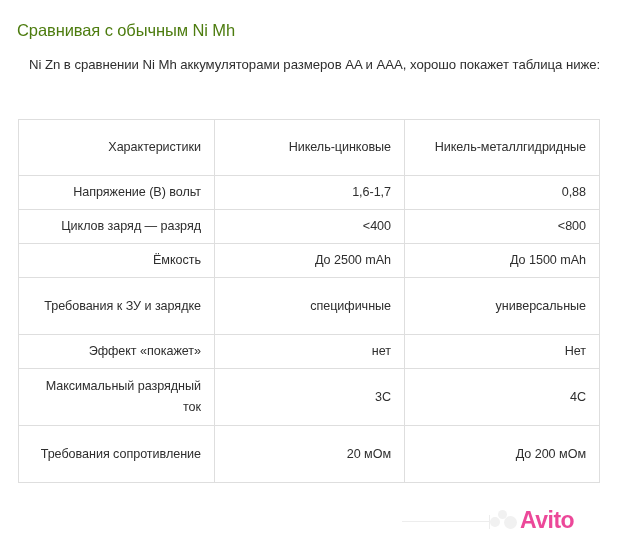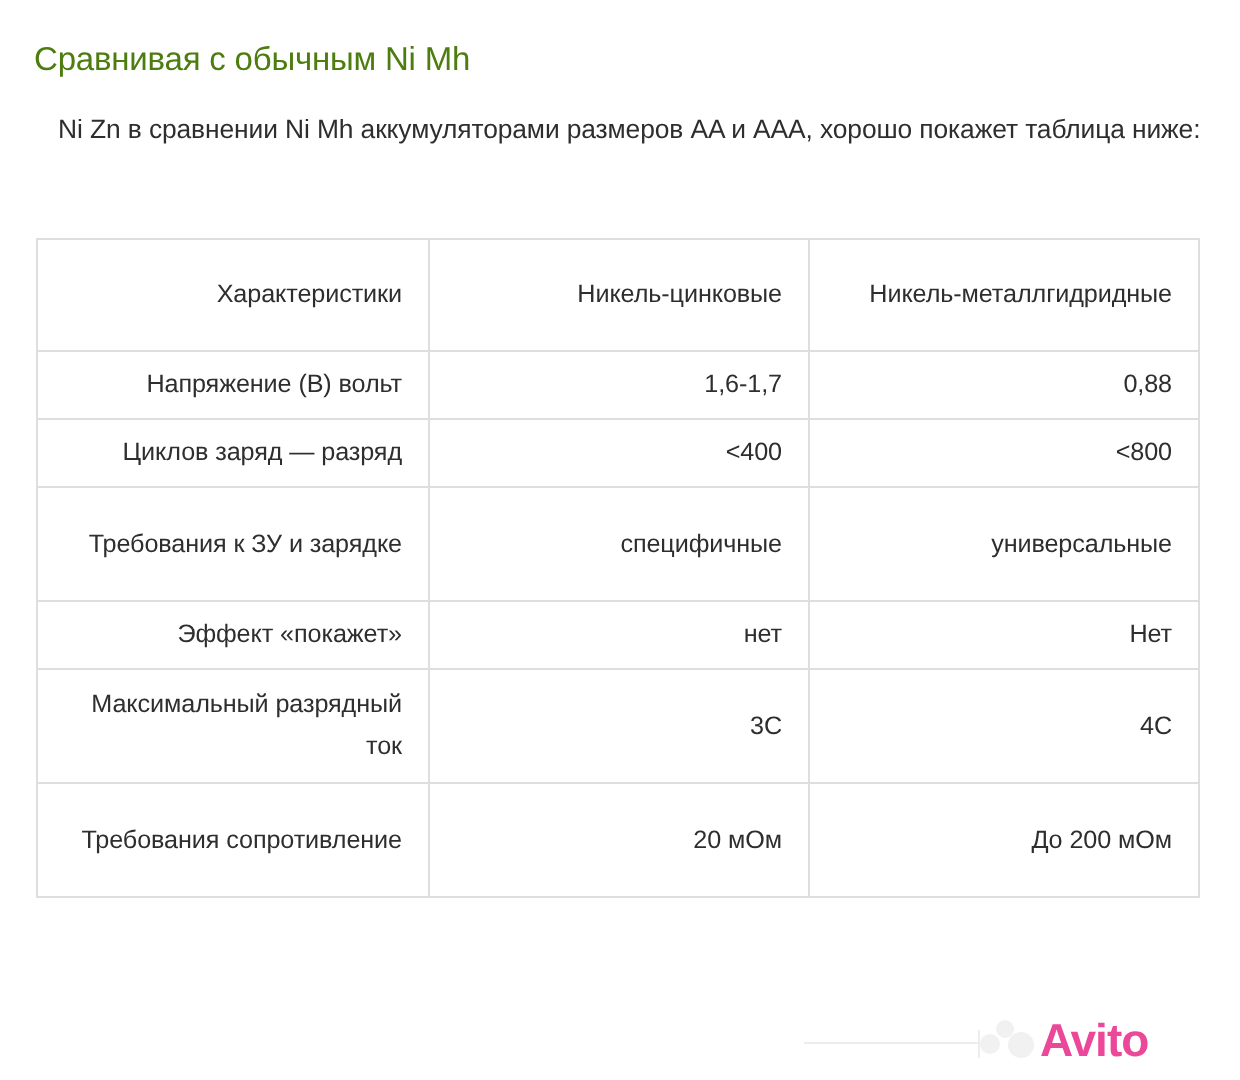--- a/index.html
+++ b/index.html
@@ -151,20 +151,25 @@
       <tr class="row-1line">
         <td>Напряжение (В) вольт</td>
         <td>1,6-1,7</td>
         <td>0,88</td>
       </tr>
       <tr class="row-1line">
         <td>Циклов заряд — разряд</td>
         <td>&lt;400</td>
         <td>&lt;800</td>
       </tr>
+      <tr class="row-1line">
+        <td>Ёмкость</td>
+        <td>До 2500 mAh</td>
+        <td>До 1500 mAh</td>
+      </tr>
       <tr class="row-2line">
         <td>Требования к ЗУ и зарядке</td>
         <td>специфичные</td>
         <td>универсальные</td>
       </tr>
       <tr class="row-1line">
         <td>Эффект «покажет»</td>
         <td>нет</td>
         <td>Нет</td>
       </tr>

